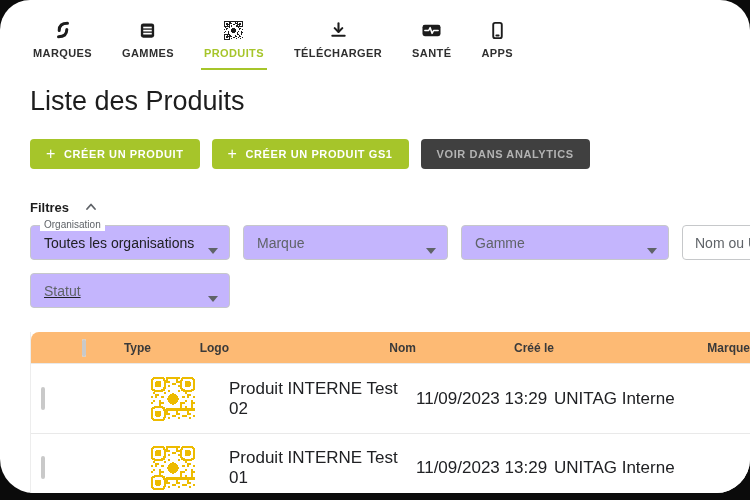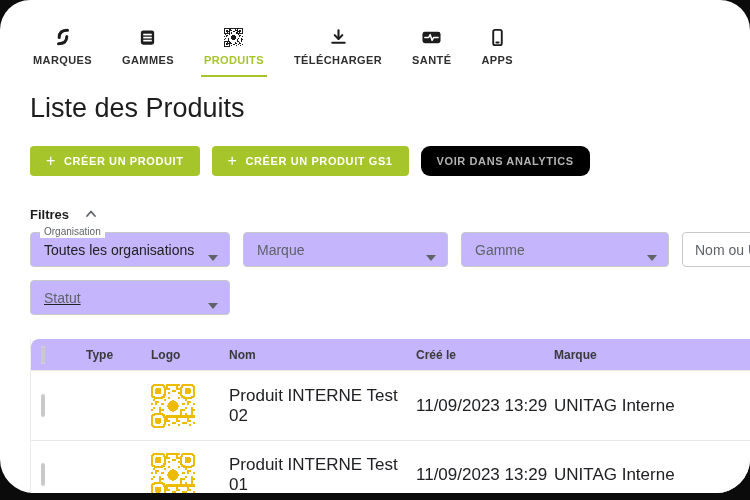--- a/index.html
+++ b/index.html
@@ -11,41 +11,41 @@
     color:#202124;
   }
   .card {
     position:absolute; left:0; top:0; right:0; bottom:7px;
     background:#ffffff;
     border-radius:30px 30px 34px 34px;
     overflow:hidden;
     padding-left:30px;
   }
   
-  .nav { display:flex; gap:24px; padding-top:26px; align-items:flex-end; }
+  .nav { display:flex; gap:24px; padding-top:19px; align-items:flex-end; }
   .nav-item {
     display:flex; flex-direction:column; align-items:center; gap:6px;
     padding:0 3px 9px 3px; border-bottom:2px solid transparent; cursor:pointer;
   }
   .nav-item .nicon { width:22px; height:22px; display:flex; align-items:center; justify-content:center; color:#1c1c1c; }
   .nav-item .nlabel { font-size:11px; font-weight:700; letter-spacing:.4px; color:#2f2f2f; white-space:nowrap; }
   .nav-item.active { border-bottom-color:var(--accent); }
   .nav-item.active .nlabel { color:var(--accent); }
   
   .page-title { margin-top:16px; font-size:27px; font-weight:500; color:#1d1d1d; }
   .actions { margin-top:22px; display:flex; gap:12px; }
   .btn {
     height:30px; display:inline-flex; align-items:center; gap:8px;
     padding:0 16px; border:none; border-radius:4px; cursor:pointer;
     background:var(--accent); color:#fff;
     font-family:"Liberation Sans", sans-serif;
     font-size:11px; font-weight:700; letter-spacing:.6px; text-transform:uppercase;
   }
   .btn .plus { font-size:16px; font-weight:400; line-height:1; margin-top:-1px; }
-  .btn.disabled { background:#000000; color:#b3b3b3; cursor:default;border-radius:9px; }
+  .btn.disabled { background:#404040; color:#b3b3b3; cursor:default; }
   
   .filters-head { margin-top:30px; display:flex; align-items:center; gap:14px; }
   .filters-label { font-size:13px; font-weight:700; color:#1d1d1d; }
   .chev { width:16px; height:16px; color:#5f6368; cursor:pointer; }
   .filter-row { display:flex; gap:13px; margin-top:10px; }
   .filter-row.second { margin-top:13px;text-decoration:underline; }
   .sel {
     position:relative; height:35px; border:1px solid #c6c8ca; border-radius:4px;
     display:flex; align-items:center; padding:0 30px 0 13px;
     background:#c4b5fd; cursor:pointer; flex:0 0 auto;
@@ -65,22 +65,22 @@
   .txt-input::placeholder { color:#5f6368; opacity:1; }
   
   .tablewrap { margin-top:24px; border-left:1px solid #ededed; }
   .trow {
     display:grid;
     grid-template-columns:45px 65px 78px 187px 138px 1fr;
     align-items:center;
     padding-left:10px;
   }
   .thead {
-    background:#c4b5fd; height:31px; border-radius:8px 0 0 0;
-    font-size:12px; font-weight:700; color:#3a3a3a;
+    background:#fdba74; height:31px; border-radius:8px 0 0 0;
+    font-size:12px; font-weight:700; color:#3a3a3a;text-align:right;
   }
   .tbody-row { height:70px; border-top:1px solid #e9e9e9; font-size:17px; color:#202124; background:#fff; }
   .tbody-row:last-child { border-bottom:1px solid #e9e9e9; }
   .cb {
     width:17px; height:17px; border:2px solid #c9c9c9; border-radius:3px;
     background:#fff; cursor:pointer;
   }
   .qr { width:44px; height:44px; display:block; }
   .qr-tab { width:19px; height:19px; display:block; color:#1c1c1c; }
 </style>

